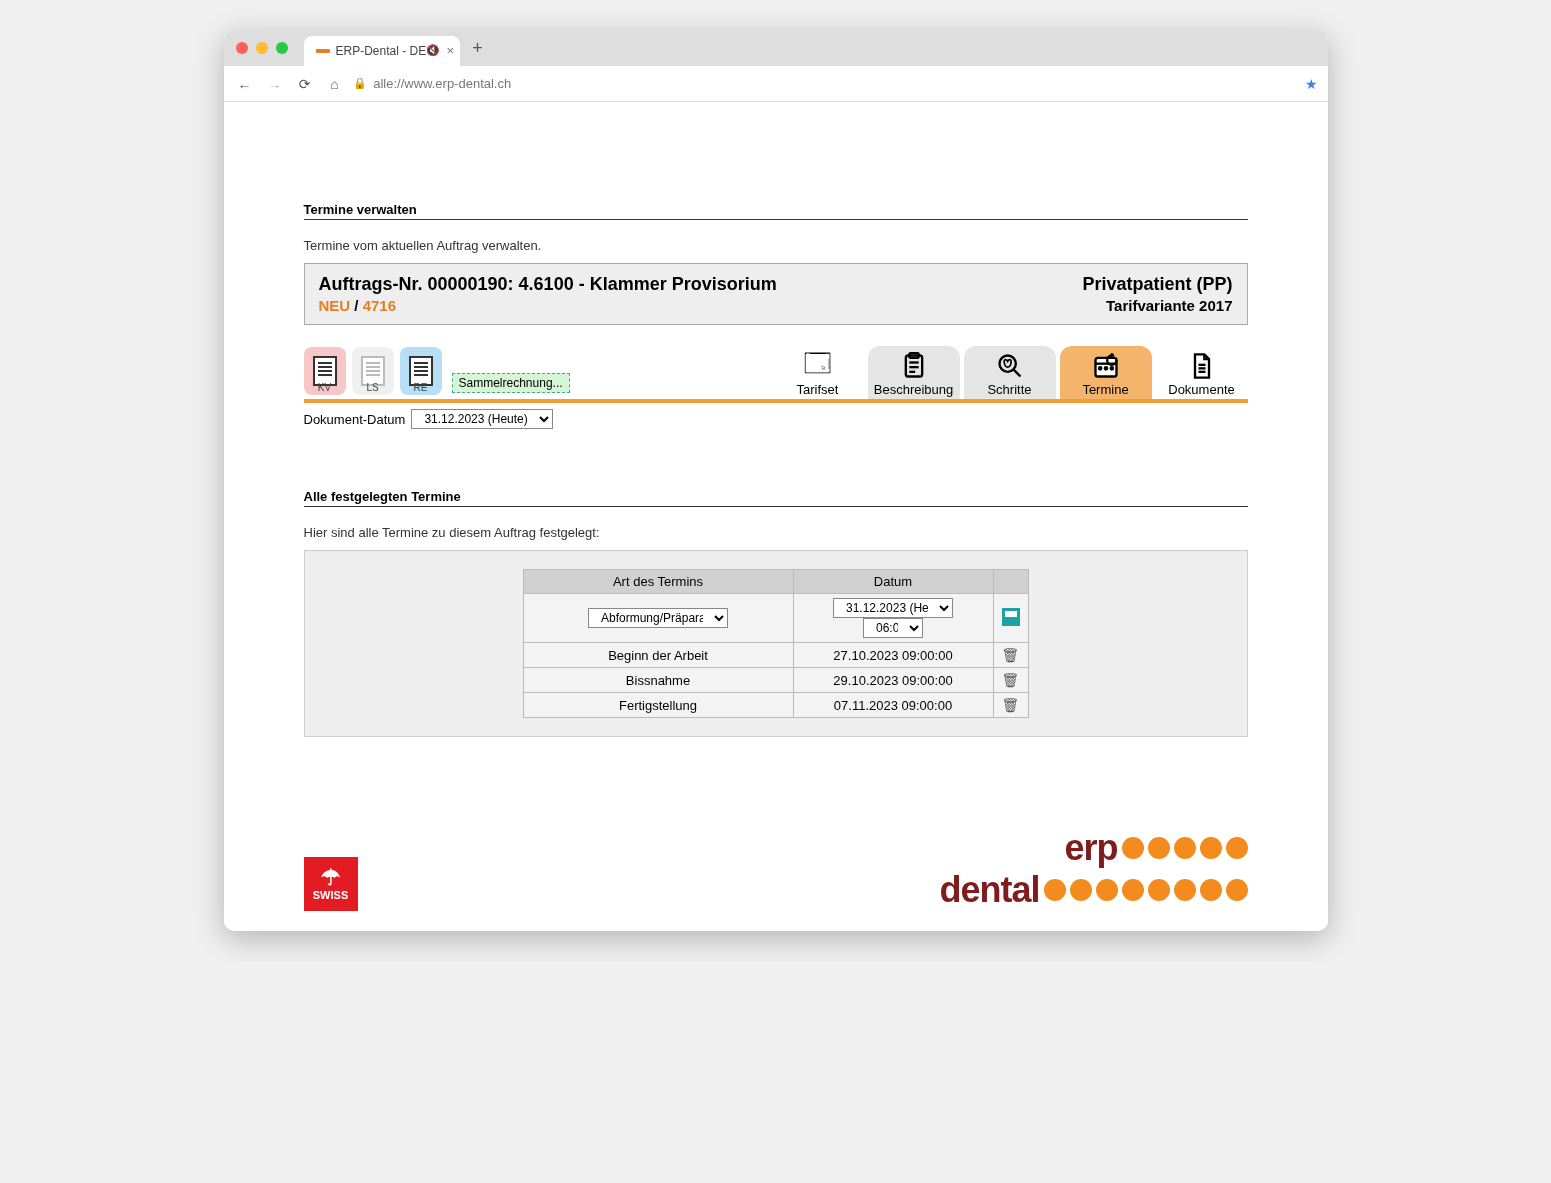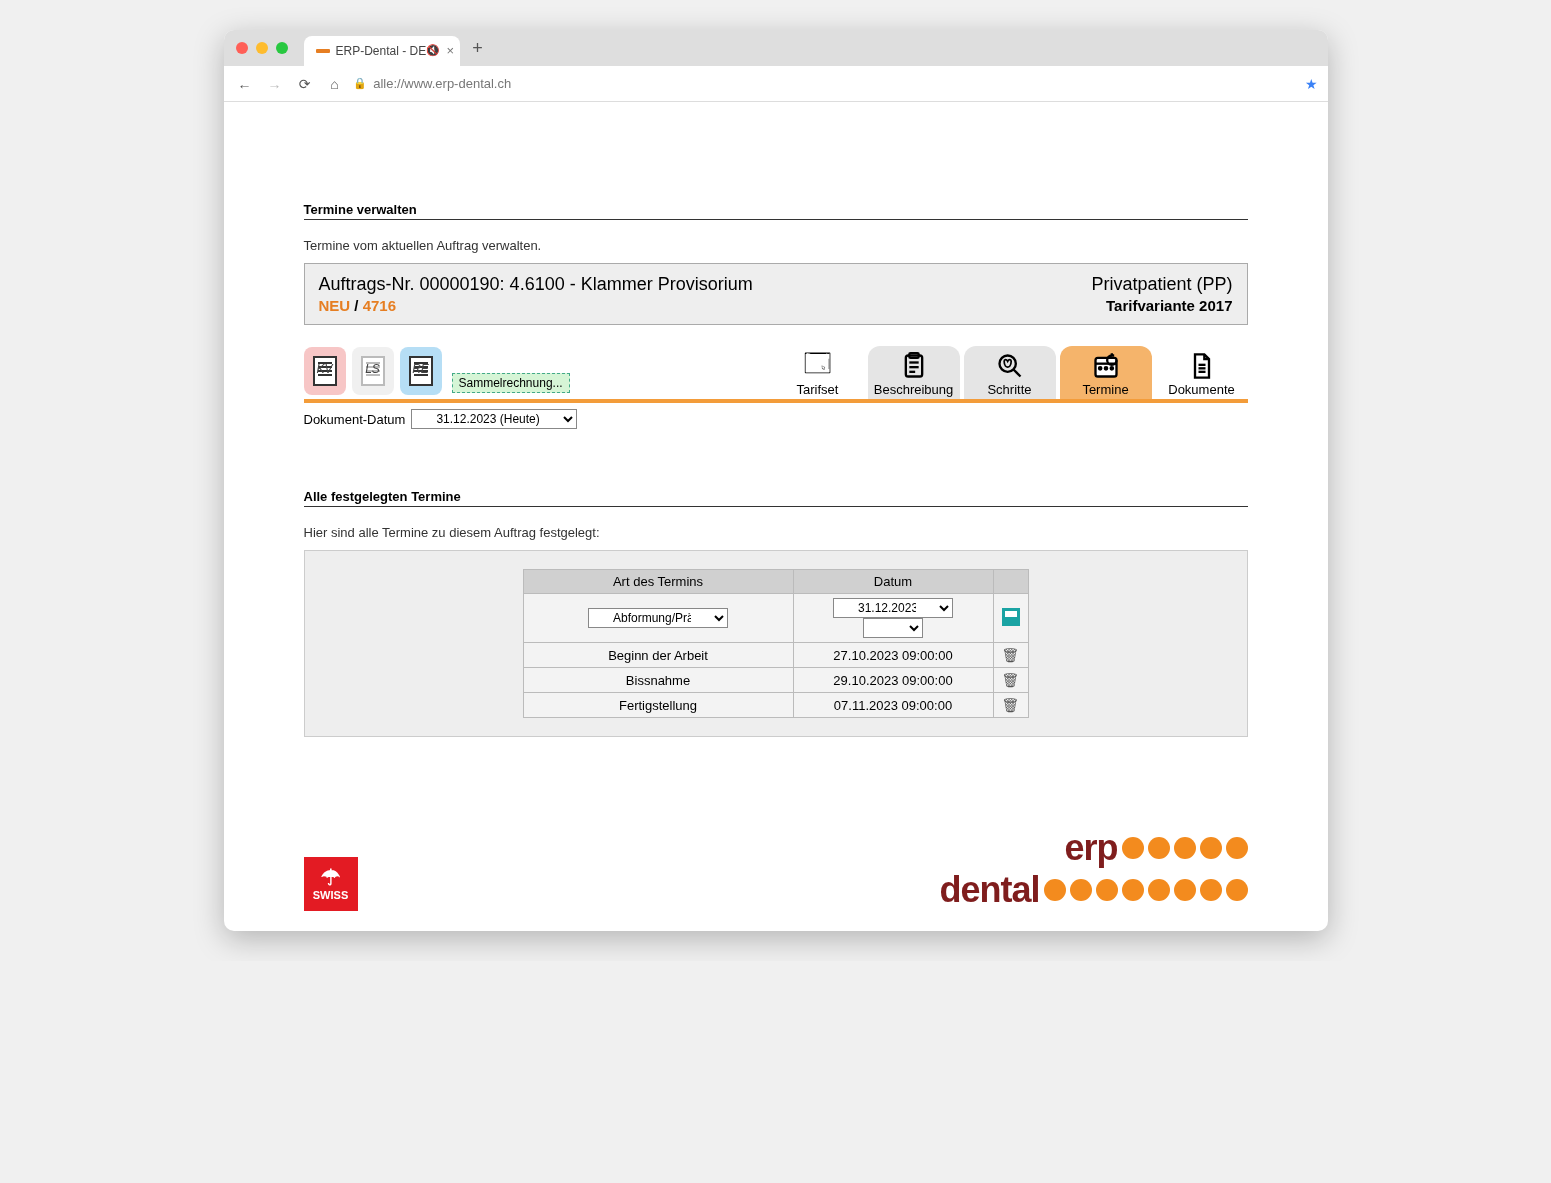--- a/index.html
+++ b/index.html
@@ -69,21 +69,21 @@
   h2.sec { font-size:13px; font-weight:700; margin:60px 0 4px 0; border-bottom:1px solid #333; padding-bottom:2px;}
   h2.sec.first{ margin-top:70px;}
   .sub { font-size:13px; color:#333; margin:18px 0 10px 0;}
   
   .headbox {
     border:1px solid #aaa;
     background:#eee;
     padding:10px 14px;
     margin-top:6px;
   }
-  .headbox .row1{ display:flex; justify-content:space-between; font-weight:400; font-size:18px;}
+  .headbox .row1{ display:flex; justify-content:space-between; font-weight:700; font-size:18px;}
   .headbox .row2{ display:flex; justify-content:space-between; font-size:15px; margin-top:2px;}
   .orange{ color:#e67e22; font-weight:700;}
   .black{ color:#000; font-weight:700;}
   
   .strip {
     display:flex;
     align-items:flex-end;
     border-bottom:4px solid #f39c3a;
     margin-top:10px;
     gap:0;
@@ -93,21 +93,21 @@
     width:42px; height:48px;
     border-radius:8px;
     margin:0 6px 4px 0;
     display:flex; flex-direction:column; align-items:center; justify-content:center;
     position:relative;
   }
   .docbox .docicon{
     width:24px; height:30px; border:2px solid #333; position:relative; background:#fff;
   }
   .docbox .docicon::before{ content:""; position:absolute; left:3px; top:4px; right:3px; height:2px; background:#333; box-shadow:0 4px 0 #333, 0 8px 0 #333, 0 12px 0 #333;}
-  .docbox .lbl{ font-size:12px; color:#444; position:absolute; bottom:19px;font-style:italic;}
+  .docbox .lbl{ font-size:10px; color:#444; position:absolute; bottom:2px;}
   .docbox.kv{ background:#f7c6c6;}
   .docbox.ls{ background:#f0f0f0;}
   .docbox.ls .docicon{ border-color:#bbb;} .docbox.ls .docicon::before{background:#bbb; box-shadow:0 4px 0 #bbb,0 8px 0 #bbb,0 12px 0 #bbb;}
   .docbox.re{ background:#b6def5;}
   .sammel{
     font-size:12px;
     border:1px dashed #4a8;
     background:#d6f5d6;
     padding:2px 6px;
     margin-left:4px;
@@ -126,21 +126,21 @@
   .minitab .ico{ height:32px; display:flex; align-items:center; justify-content:center; font-size:26px;}
   .minitab.plain{ background:transparent;}
   .minitab.gray{ background:#e5e5e5;}
   .minitab.active{ background:#f5b46b;}
   
   .selrow{ display:flex; align-items:center; gap:6px; font-size:13px; margin-top:6px;}
   select{
     font-size:12px;
     border:1px solid #888;
     background:#fff;
-    padding:1px 20px;
+    padding:1px 8px;
   }
   
   .tabwrap{
     border:1px solid #ccc;
     background:#eee;
     padding:18px;
     margin-top:10px;
     display:flex;
     justify-content:center;
   }

